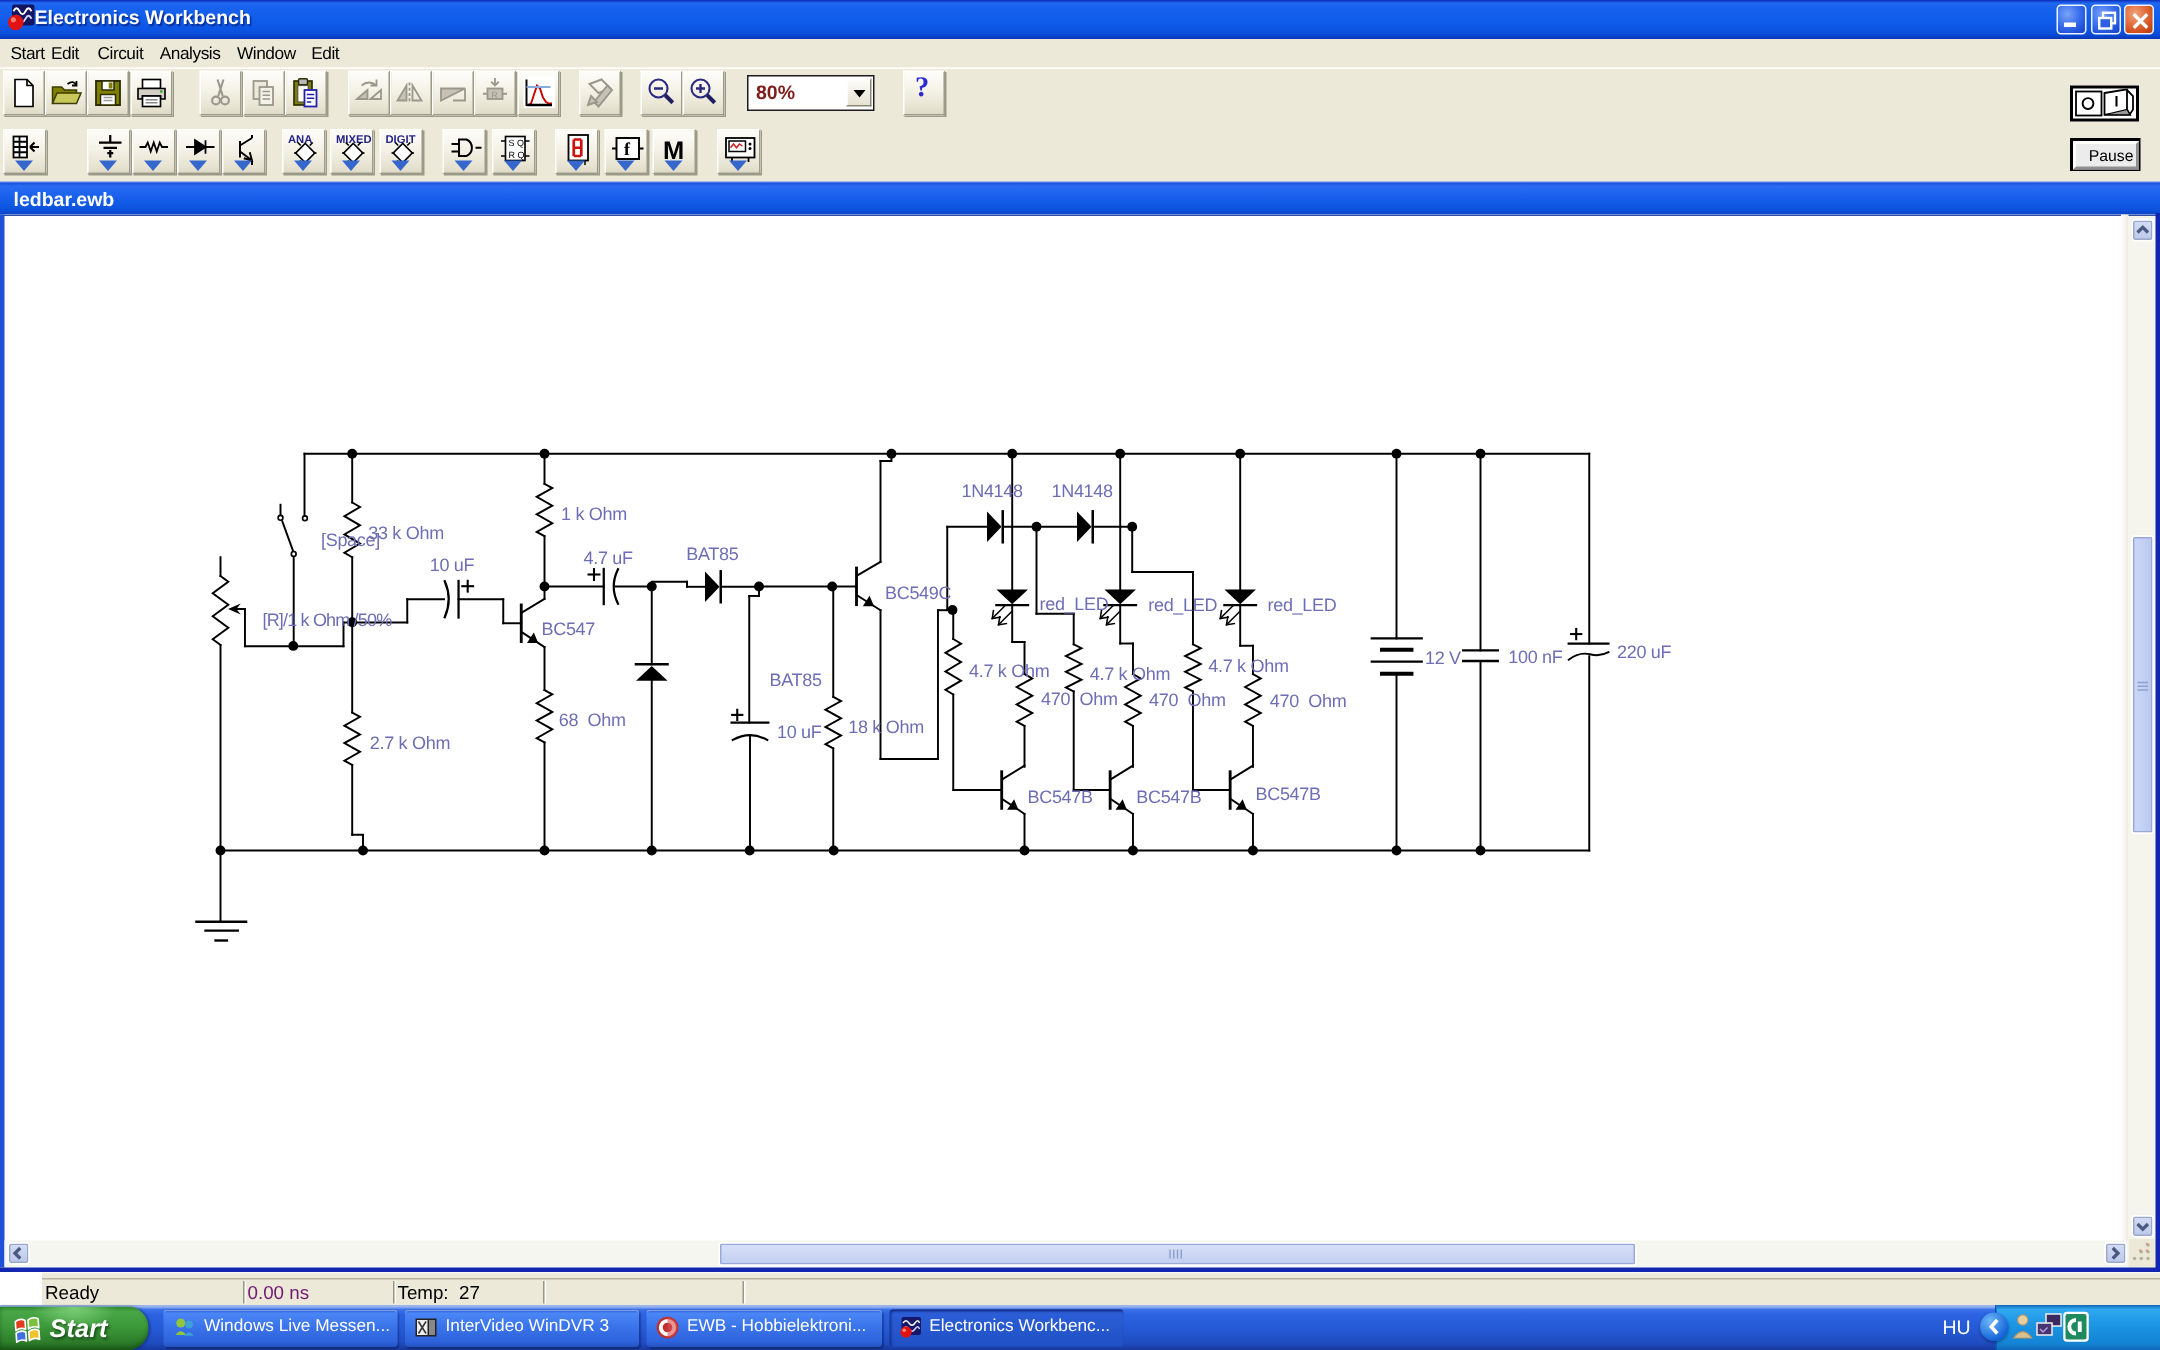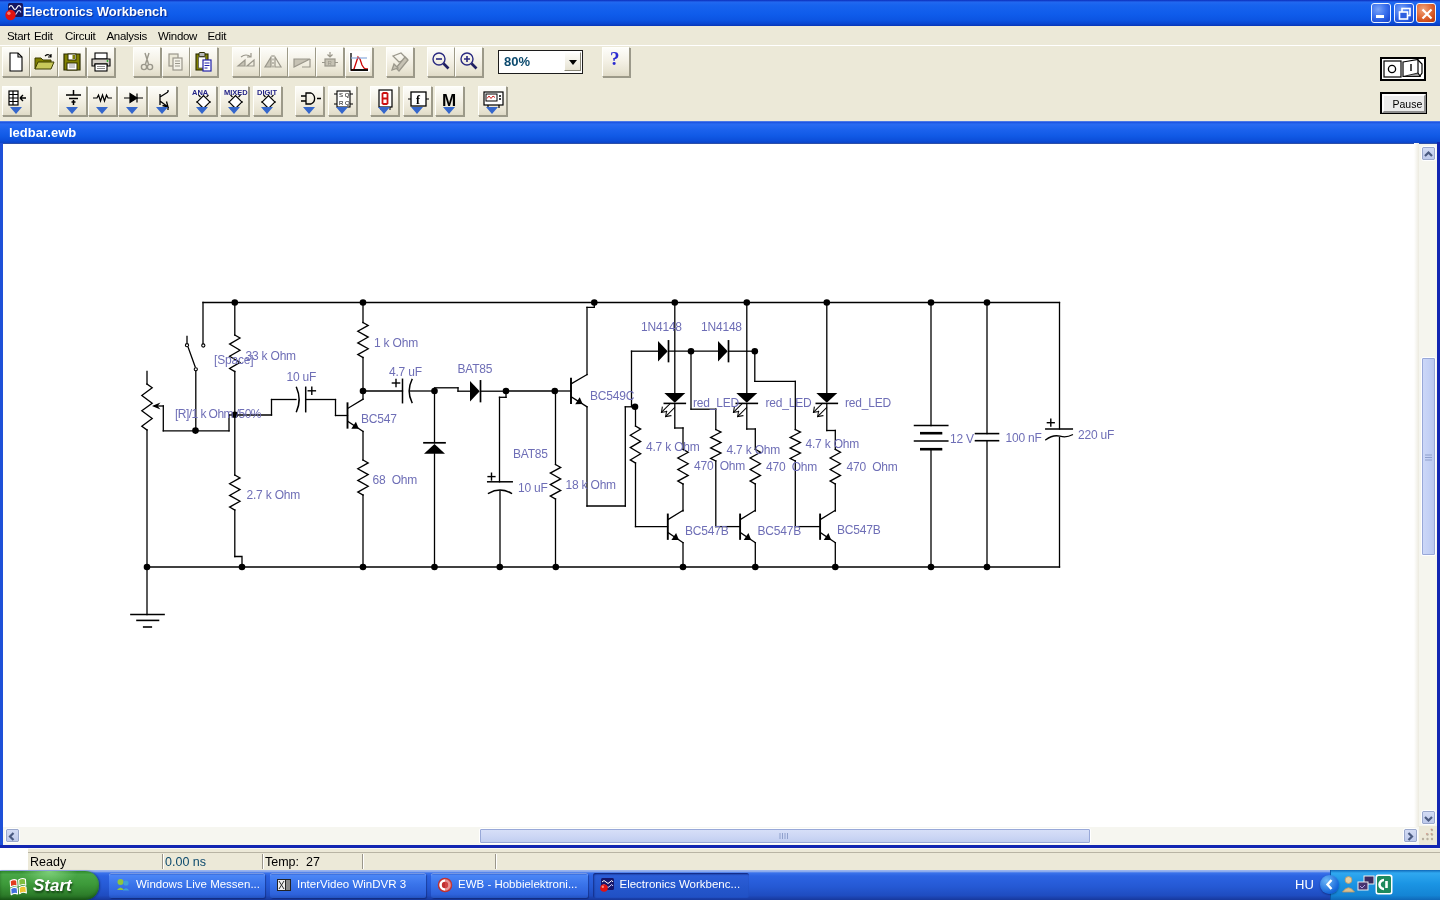--- a/index.html
+++ b/index.html
@@ -171,21 +171,21 @@
     </svg>
   </div>
 <div class="tbtn" style="left:455px;top:47px">
     <svg width="24" height="24">
       <circle cx="10" cy="9" r="6" fill="none" stroke="#2a2a80" stroke-width="1.4"></circle>
       <path d="M7,9 h6 M10,6 v6" stroke="#2a2a80" stroke-width="1.6"></path>
       <path d="M14.5,13.5 l5,5" stroke="#202060" stroke-width="2.6"></path>
     </svg>
   </div>
 <div class="abs" style="left:498px;top:50px;width:85px;height:24px;background:#fff;border:1.5px solid #1c1c1c;">
-  <span style="position:absolute;left:5px;top:3px;font-size:13px;font-weight:bold;color:#0c4a6e;">80%</span>
+  <span style="position:absolute;left:5px;top:3px;font-size:13px;font-weight:bold;color:#7f1d1d;">80%</span>
   <div style="position:absolute;right:1px;top:1px;width:17px;height:19px;background:linear-gradient(180deg,#fdfdfa,#e6e2d2);border:1px solid;border-color:#fff #8a8878 #8a8878 #fff;">
     <div style="position:absolute;left:3.5px;top:7px;width:0;height:0;border-left:4.5px solid transparent;border-right:4.5px solid transparent;border-top:5px solid #000;"></div>
   </div>
 </div>
 <div class="tbtn" style="left:602px;top:47px;">
     <span style="position:absolute;left:7px;top:0px;font-size:19px;font-weight:bold;color:#2a2ad0;font-family:'Liberation Serif',serif;">?</span>
   </div>
 
 <div class="abs" style="left:1380px;top:57px;width:46px;height:24px;border:2px solid #000;background:#fff;z-index:6;">
   <svg width="42" height="20" style="position:absolute;left:0;top:0">
@@ -633,21 +633,21 @@
         <circle cx="7.7" cy="7.7" r="0.8"></circle>
         <circle cx="12.2" cy="7.7" r="0.8"></circle>
       </g>
  </svg>
 </div>
 <div class="abs" style="left:0;top:844.5px;width:1440px;height:3.5px;background:#1226b2;"></div>
 <div class="abs" style="left:1437px;top:142px;width:3px;height:706px;background:#1226b2;"></div>
 <div class="abs" style="left:0;top:848px;width:1440px;height:22px;background:#ece9d8;border-top:1px solid #f8f7f2;margin-left:28px;">
  <div style="position:absolute;left:0;top:2.5px;width:1440px;height:1px;background:#b8b4a4;"></div>
  <span style="position:absolute;left:2px;top:6px;font-size:12.5px;color:#000;">Ready</span>
- <span style="position:absolute;left:137px;top:6px;font-size:12.5px;color:#0c4a6e;">0.00&nbsp;ns</span>
+ <span style="position:absolute;left:137px;top:6px;font-size:12.5px;color:#701a75;">0.00&nbsp;ns</span>
  <span style="position:absolute;left:237px;top:6px;font-size:12.5px;color:#000;">Temp:&nbsp;&nbsp;27</span>
 <div style="position:absolute;left:134px;top:5px;width:2px;height:15px;border-left:1px solid #9a968a;border-right:1px solid #fff;"></div>
     <div style="position:absolute;left:234px;top:5px;width:2px;height:15px;border-left:1px solid #9a968a;border-right:1px solid #fff;"></div>
     <div style="position:absolute;left:334px;top:5px;width:2px;height:15px;border-left:1px solid #9a968a;border-right:1px solid #fff;"></div>
     <div style="position:absolute;left:467px;top:5px;width:2px;height:15px;border-left:1px solid #9a968a;border-right:1px solid #fff;"></div>
   </div>
 <div class="abs" style="left:0;top:870px;width:1440px;height:30px;background:
  linear-gradient(180deg,#9ab4ee 0%,#9ab4ee 4%,#3a72ea 10%,#2c63e2 20%,#2559d4 55%,#1f4cc0 85%,#17389c 100%);">
 </div>
 

